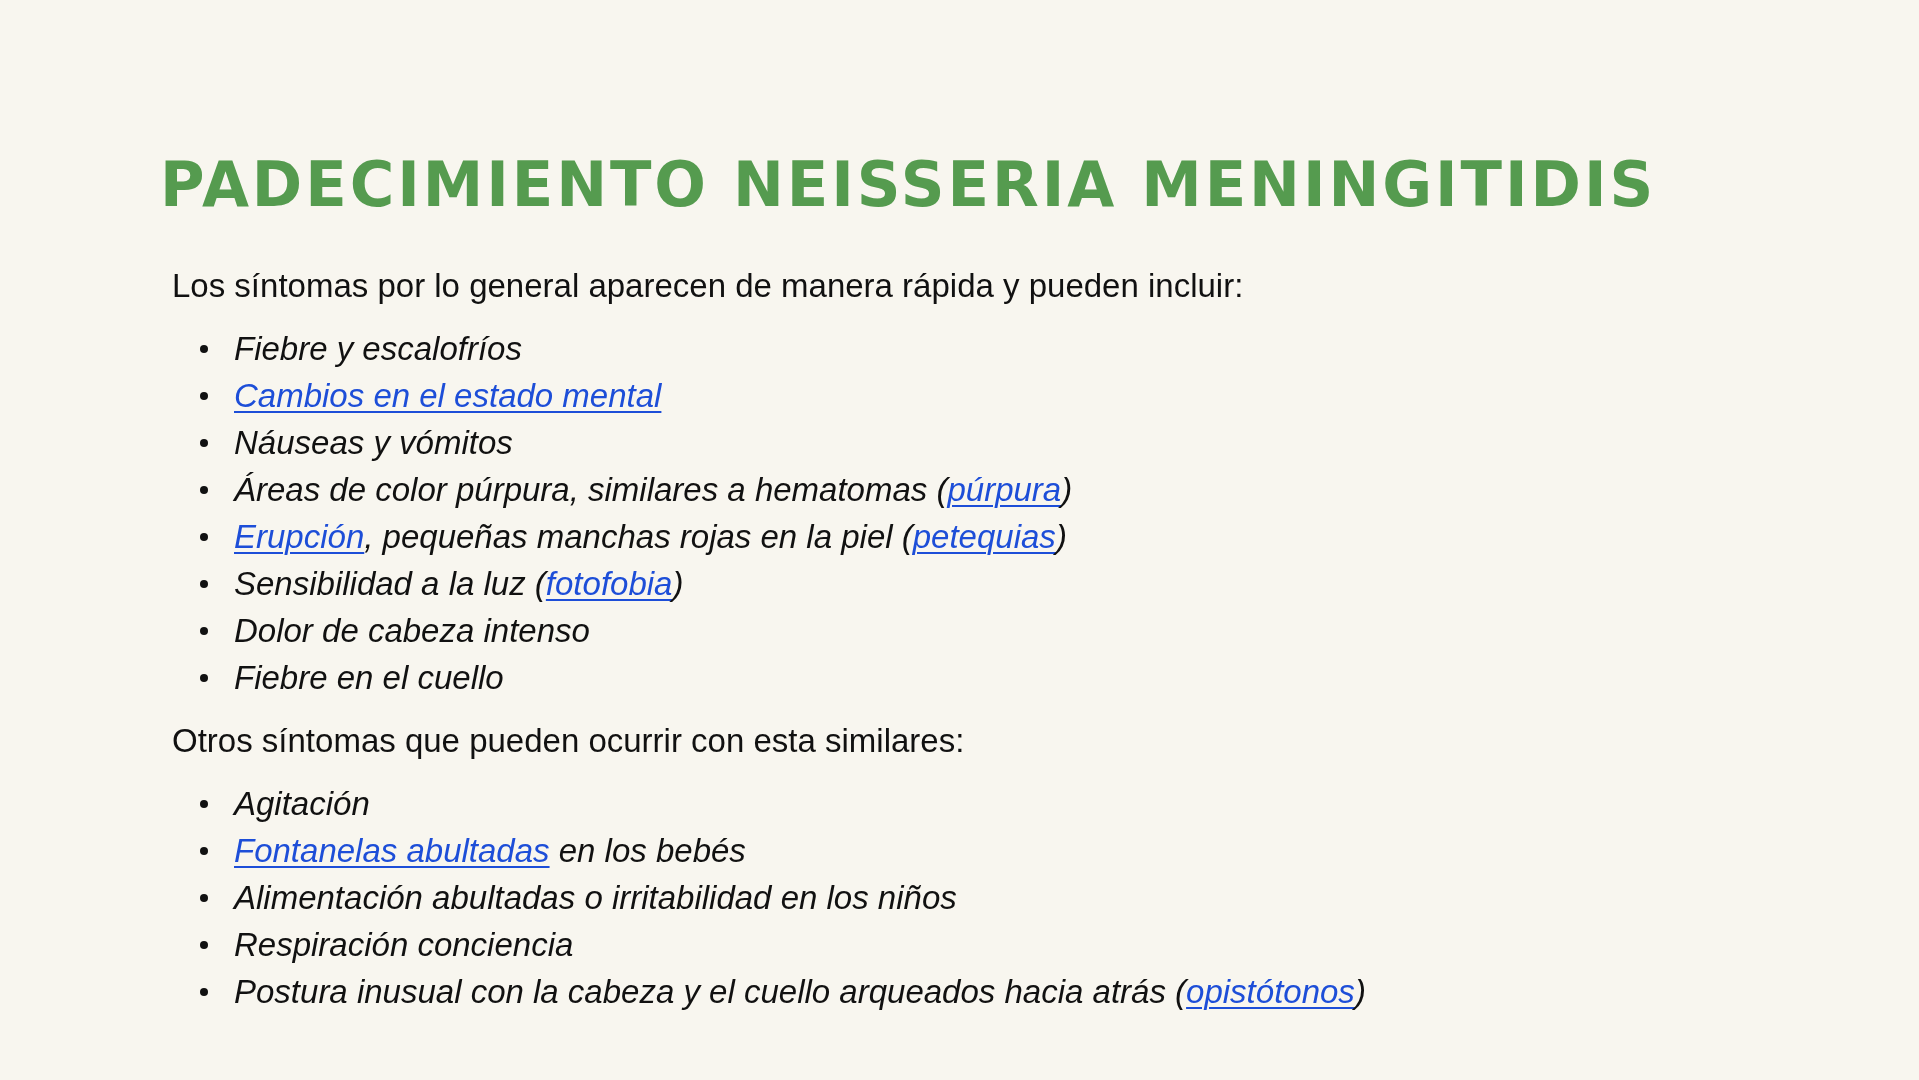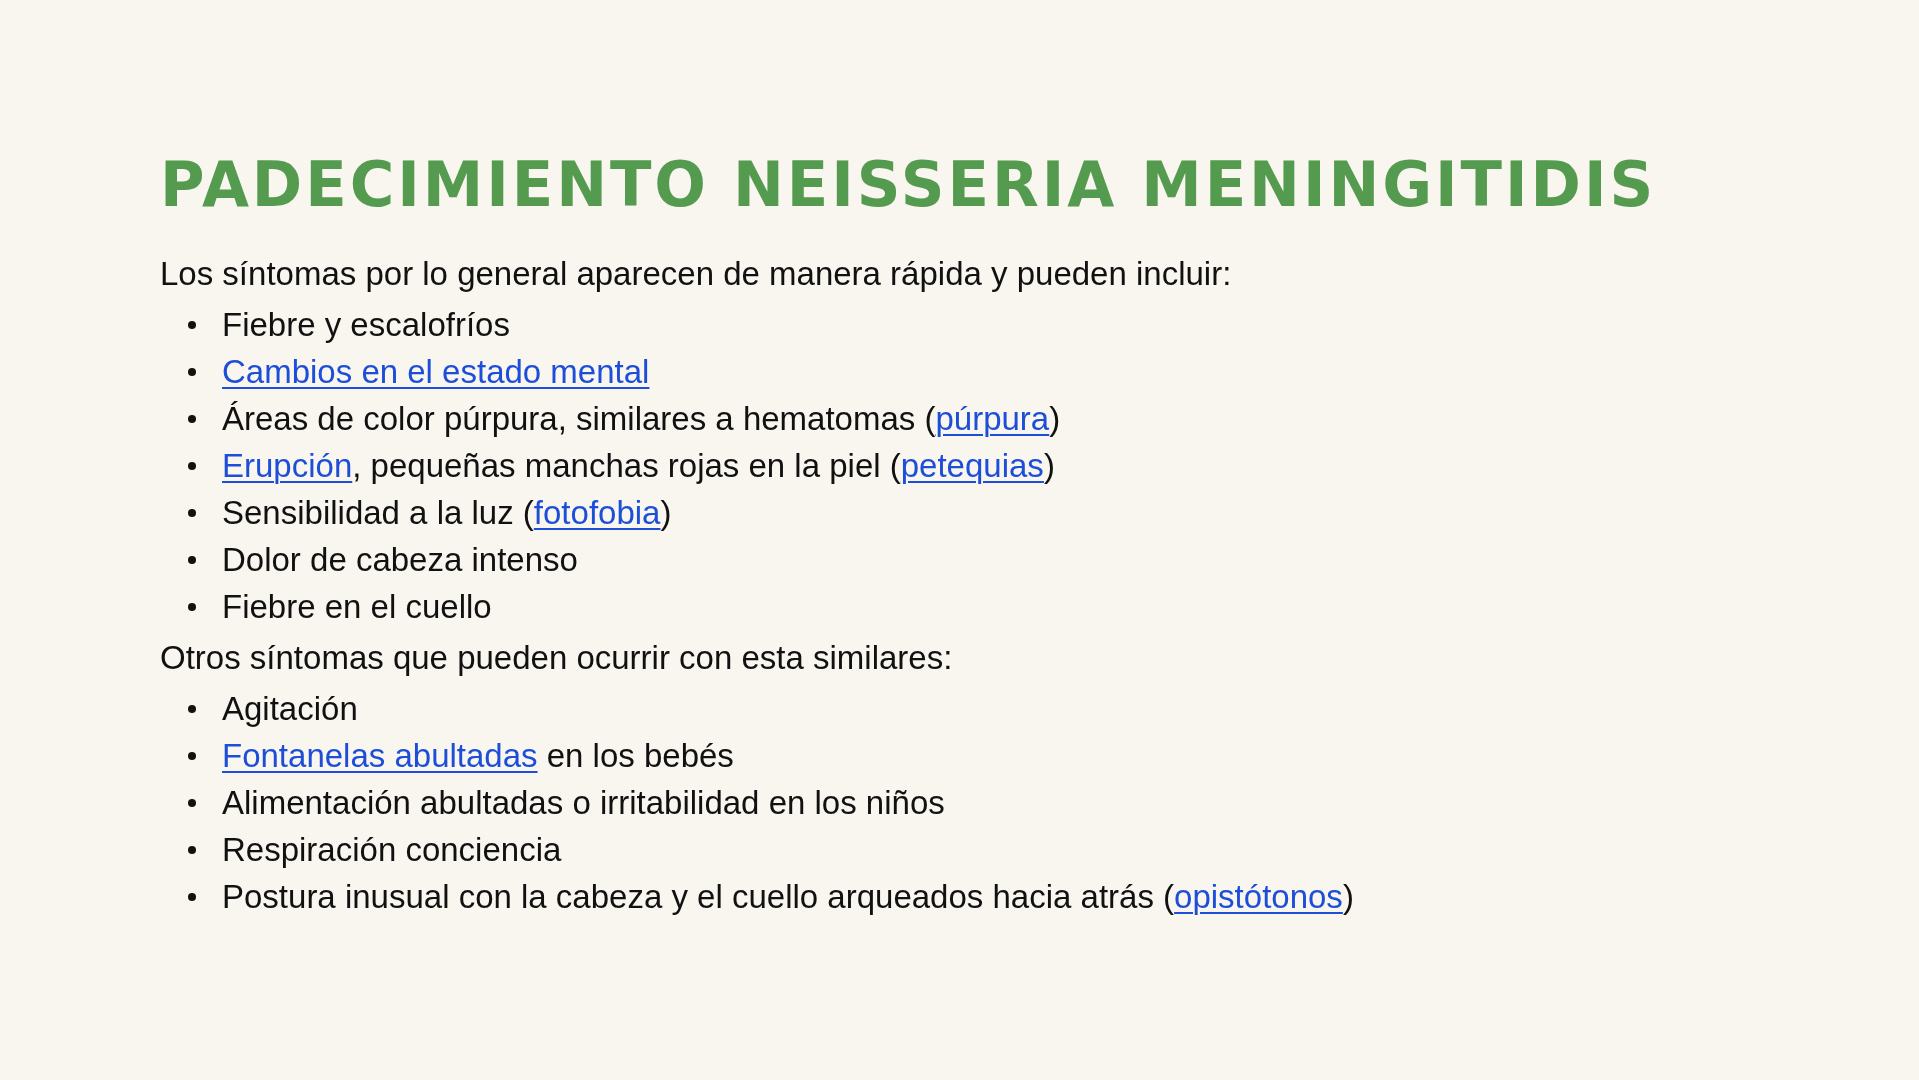--- a/index.html
+++ b/index.html
@@ -34,27 +34,28 @@
     .body {
       position: absolute;
       left: 160px;
       top: 250px;
       font-family: "Liberation Sans", sans-serif;
       font-size: 33px;
       color: #111111;
       line-height: 47px;
     }
     .intro {
-      margin: 0;
+      margin: 12px;
       white-space: nowrap;
     }
     ul.symptoms {
       list-style: none;
-      margin: 4px;
+      margin: 16px;
       padding: 0;
+      font-style: italic;
     }
     ul.symptoms li {
       position: relative;
       padding-left: 58px;
       white-space: nowrap;
     }
     ul.symptoms li .bullet {
       position: absolute;
       left: 24px;
       top: 20px;
@@ -75,20 +76,21 @@
 <body>
 
 <div class="slide">
   <h1 class="title">PADECIMIENTO NEISSERIA MENINGITIDIS</h1>
 
   <div class="body">
     <p class="intro">Los síntomas por lo general aparecen de manera rápida y pueden incluir:</p>
     <ul class="symptoms">
       <li><span class="bullet"></span><span>Fiebre y escalofríos</span></li>
       <li><span class="bullet"></span><a class="term">Cambios en el estado mental</a></li>
+      <li><span class="bullet"></span><span>Náuseas y vómitos</span></li>
       <li><span class="bullet"></span><span>Áreas de color púrpura, similares a hematomas (</span><a class="term">púrpura</a><span>)</span></li>
       <li><span class="bullet"></span><a class="term">Erupción</a><span>, pequeñas manchas rojas en la piel (</span><a class="term">petequias</a><span>)</span></li>
       <li><span class="bullet"></span><span>Sensibilidad a la luz (</span><a class="term">fotofobia</a><span>)</span></li>
       <li><span class="bullet"></span><span>Dolor de cabeza intenso</span></li>
       <li><span class="bullet"></span><span>Fiebre en el cuello</span></li>
     </ul>
 
     <p class="intro">Otros síntomas que pueden ocurrir con esta similares:</p>
     <ul class="symptoms">
       <li><span class="bullet"></span><span>Agitación</span></li>

